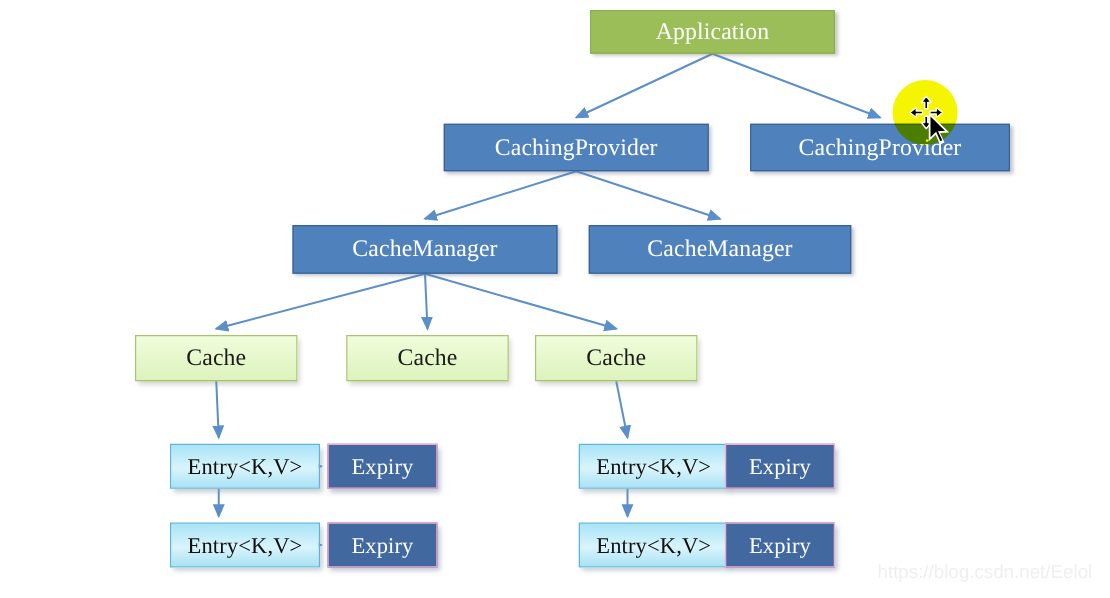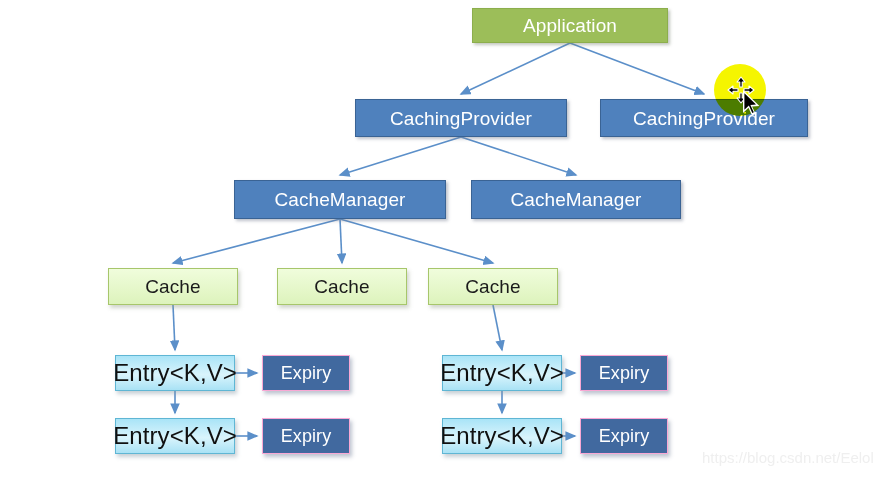--- a/index.html
+++ b/index.html
@@ -28,20 +28,21 @@
   .node {
     position: absolute;
     box-sizing: border-box;
     display: flex;
     align-items: center;
     justify-content: center;
     text-align: center;
     white-space: nowrap;
     line-height: 1;
     letter-spacing: .1px;
+    font-family: Liberation Serif, serif;
   }
   
   .node.app {
     background: #9CBE59;
     border: 1px solid #8CAE4C;
     color: #ffffff;
     font-size: 19px;
     box-shadow: 2px 2px 3px rgba(120,130,110,.45);
   }
   
@@ -59,22 +60,23 @@
     color: #1b1b1b;
     font-size: 19px;
     box-shadow: 2px 3px 4px rgba(140,150,130,.40);
     align-items: center;
   }
   
   .node.entry {
     background: linear-gradient(180deg, #A9E4F7 0%, #D9F4FC 55%, #A9E2F5 100%);
     border: 1px solid #5FB6D4;
     color: #101010;
-    font-size: 24px;
+    font-size: 18px;
     box-shadow: 2px 3px 4px rgba(130,150,165,.45);
+    margin-left: 21px;
   }
   
   .node.expiry {
     background: #41699F;
     border: 1px solid #f9a8d4;
     color: #ffffff;
     font-size: 18px;
     box-shadow: 2px 3px 4px rgba(110,125,150,.45);
   }
   

